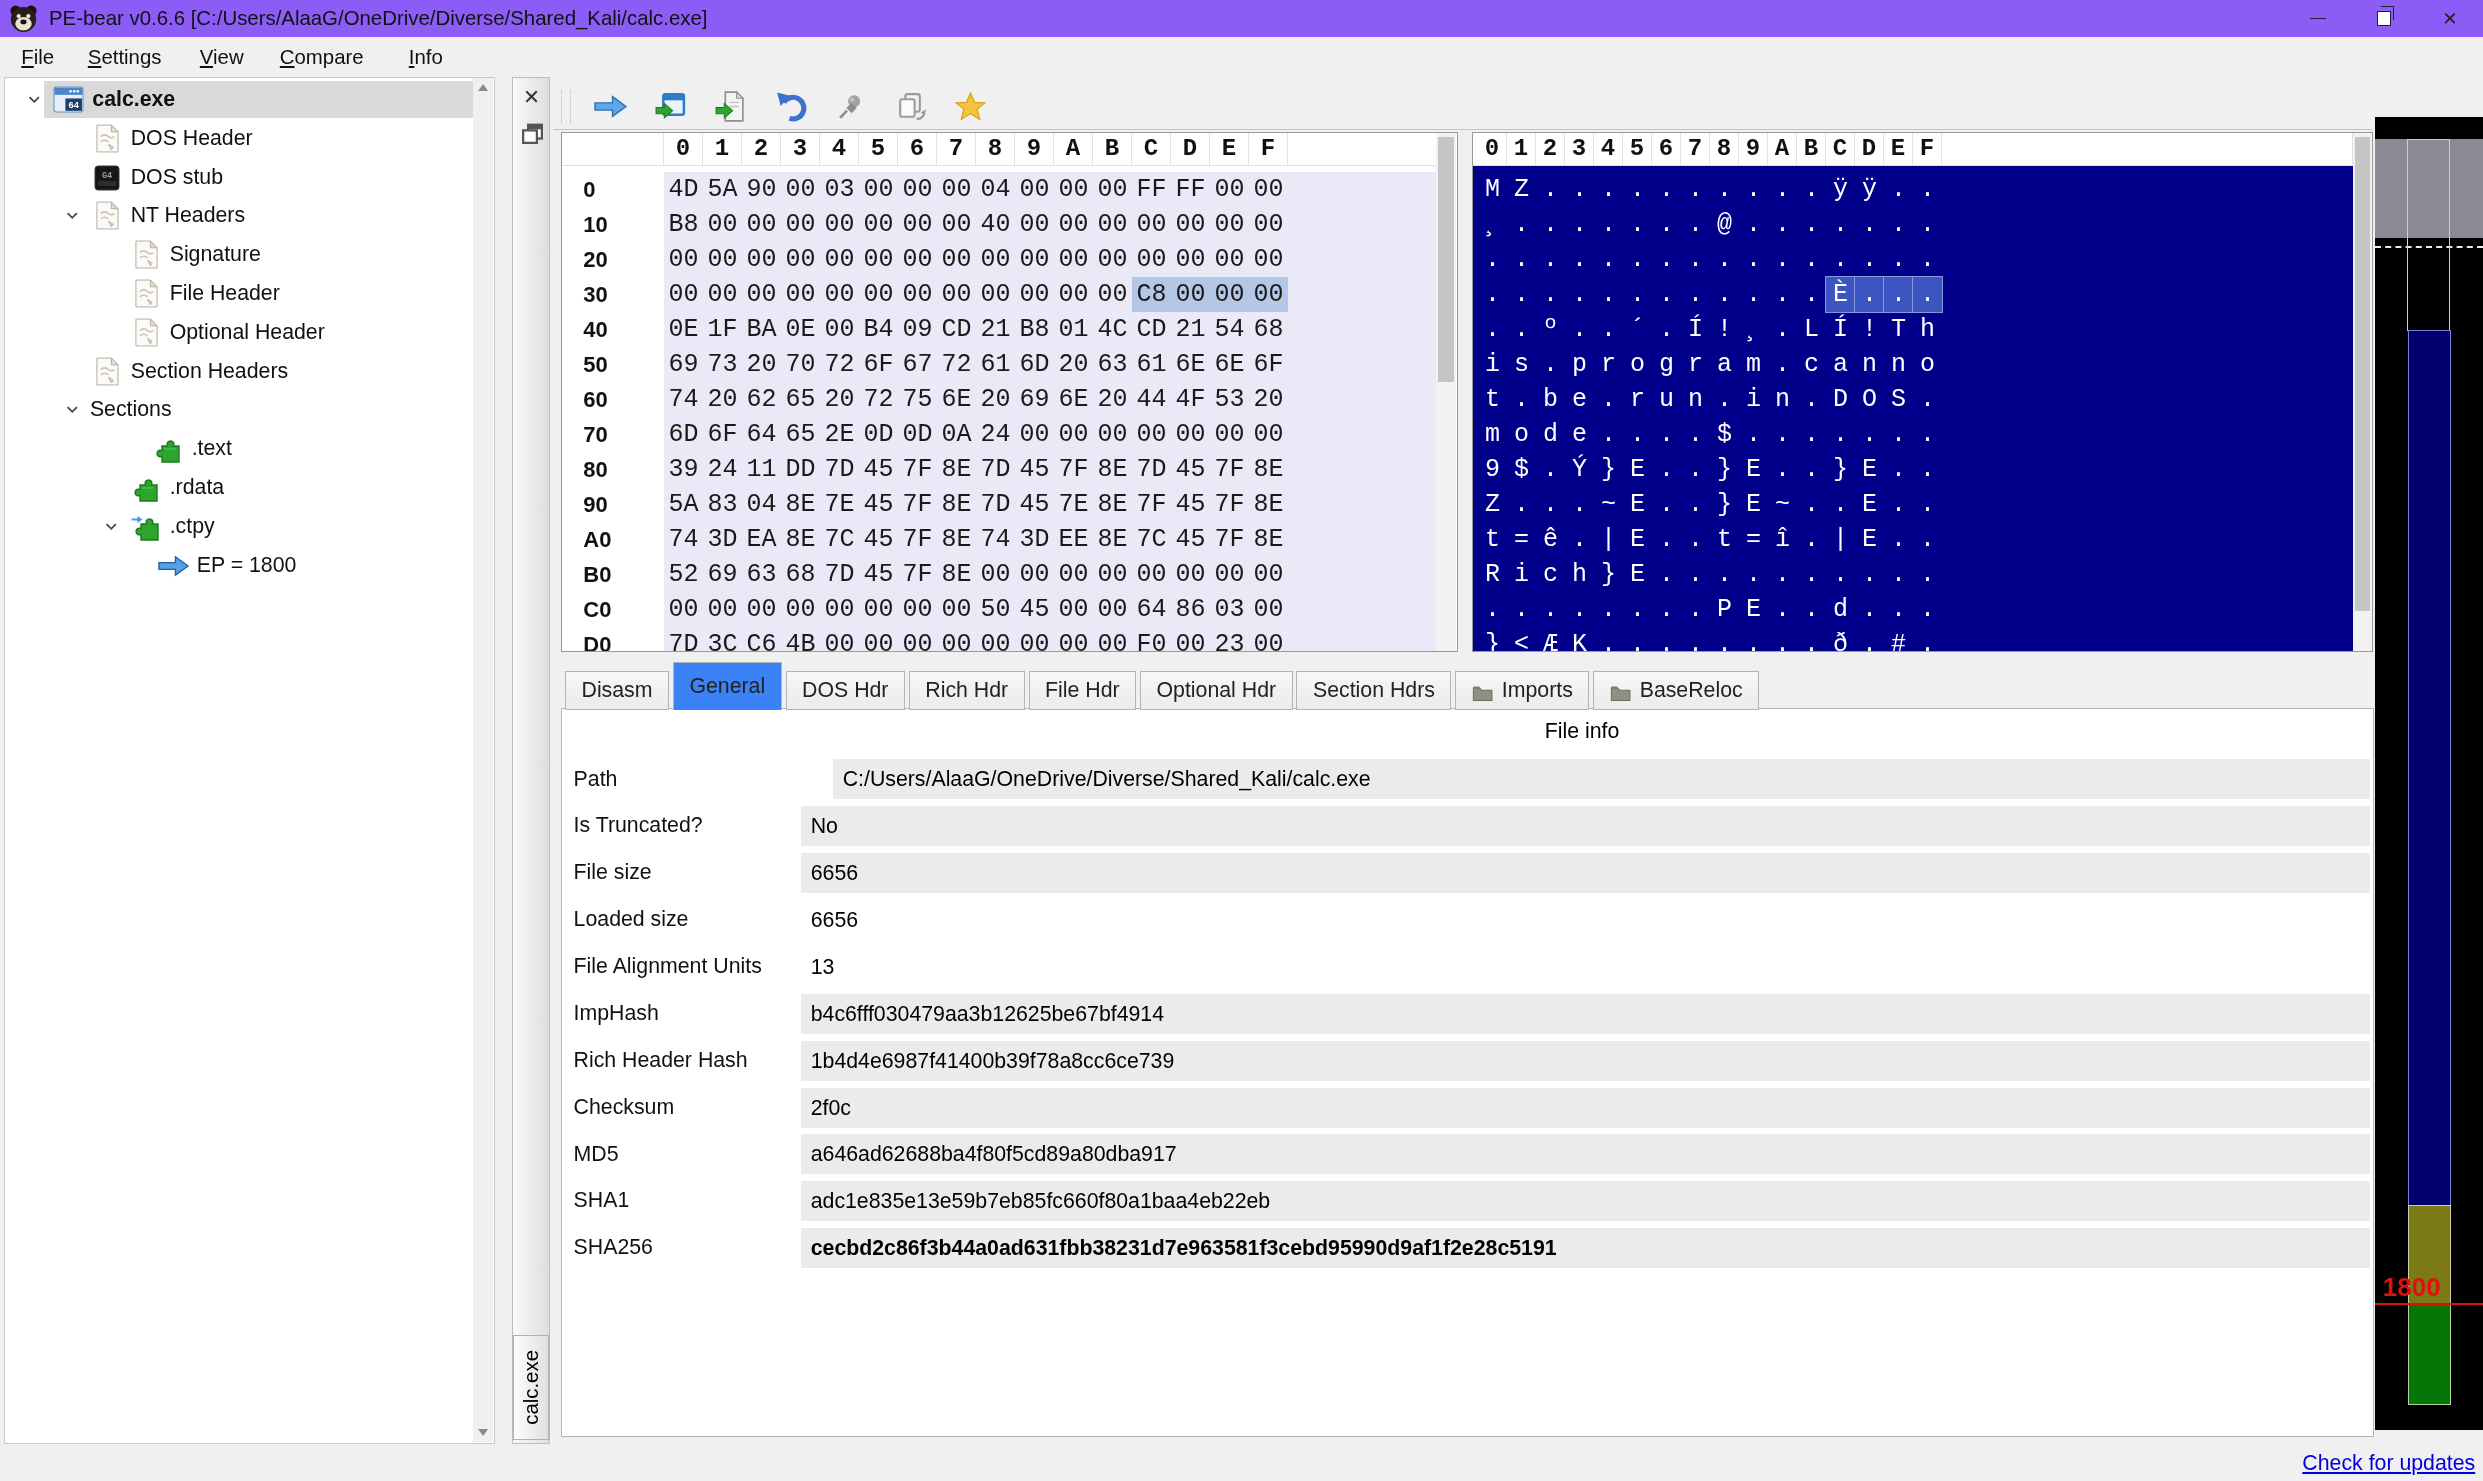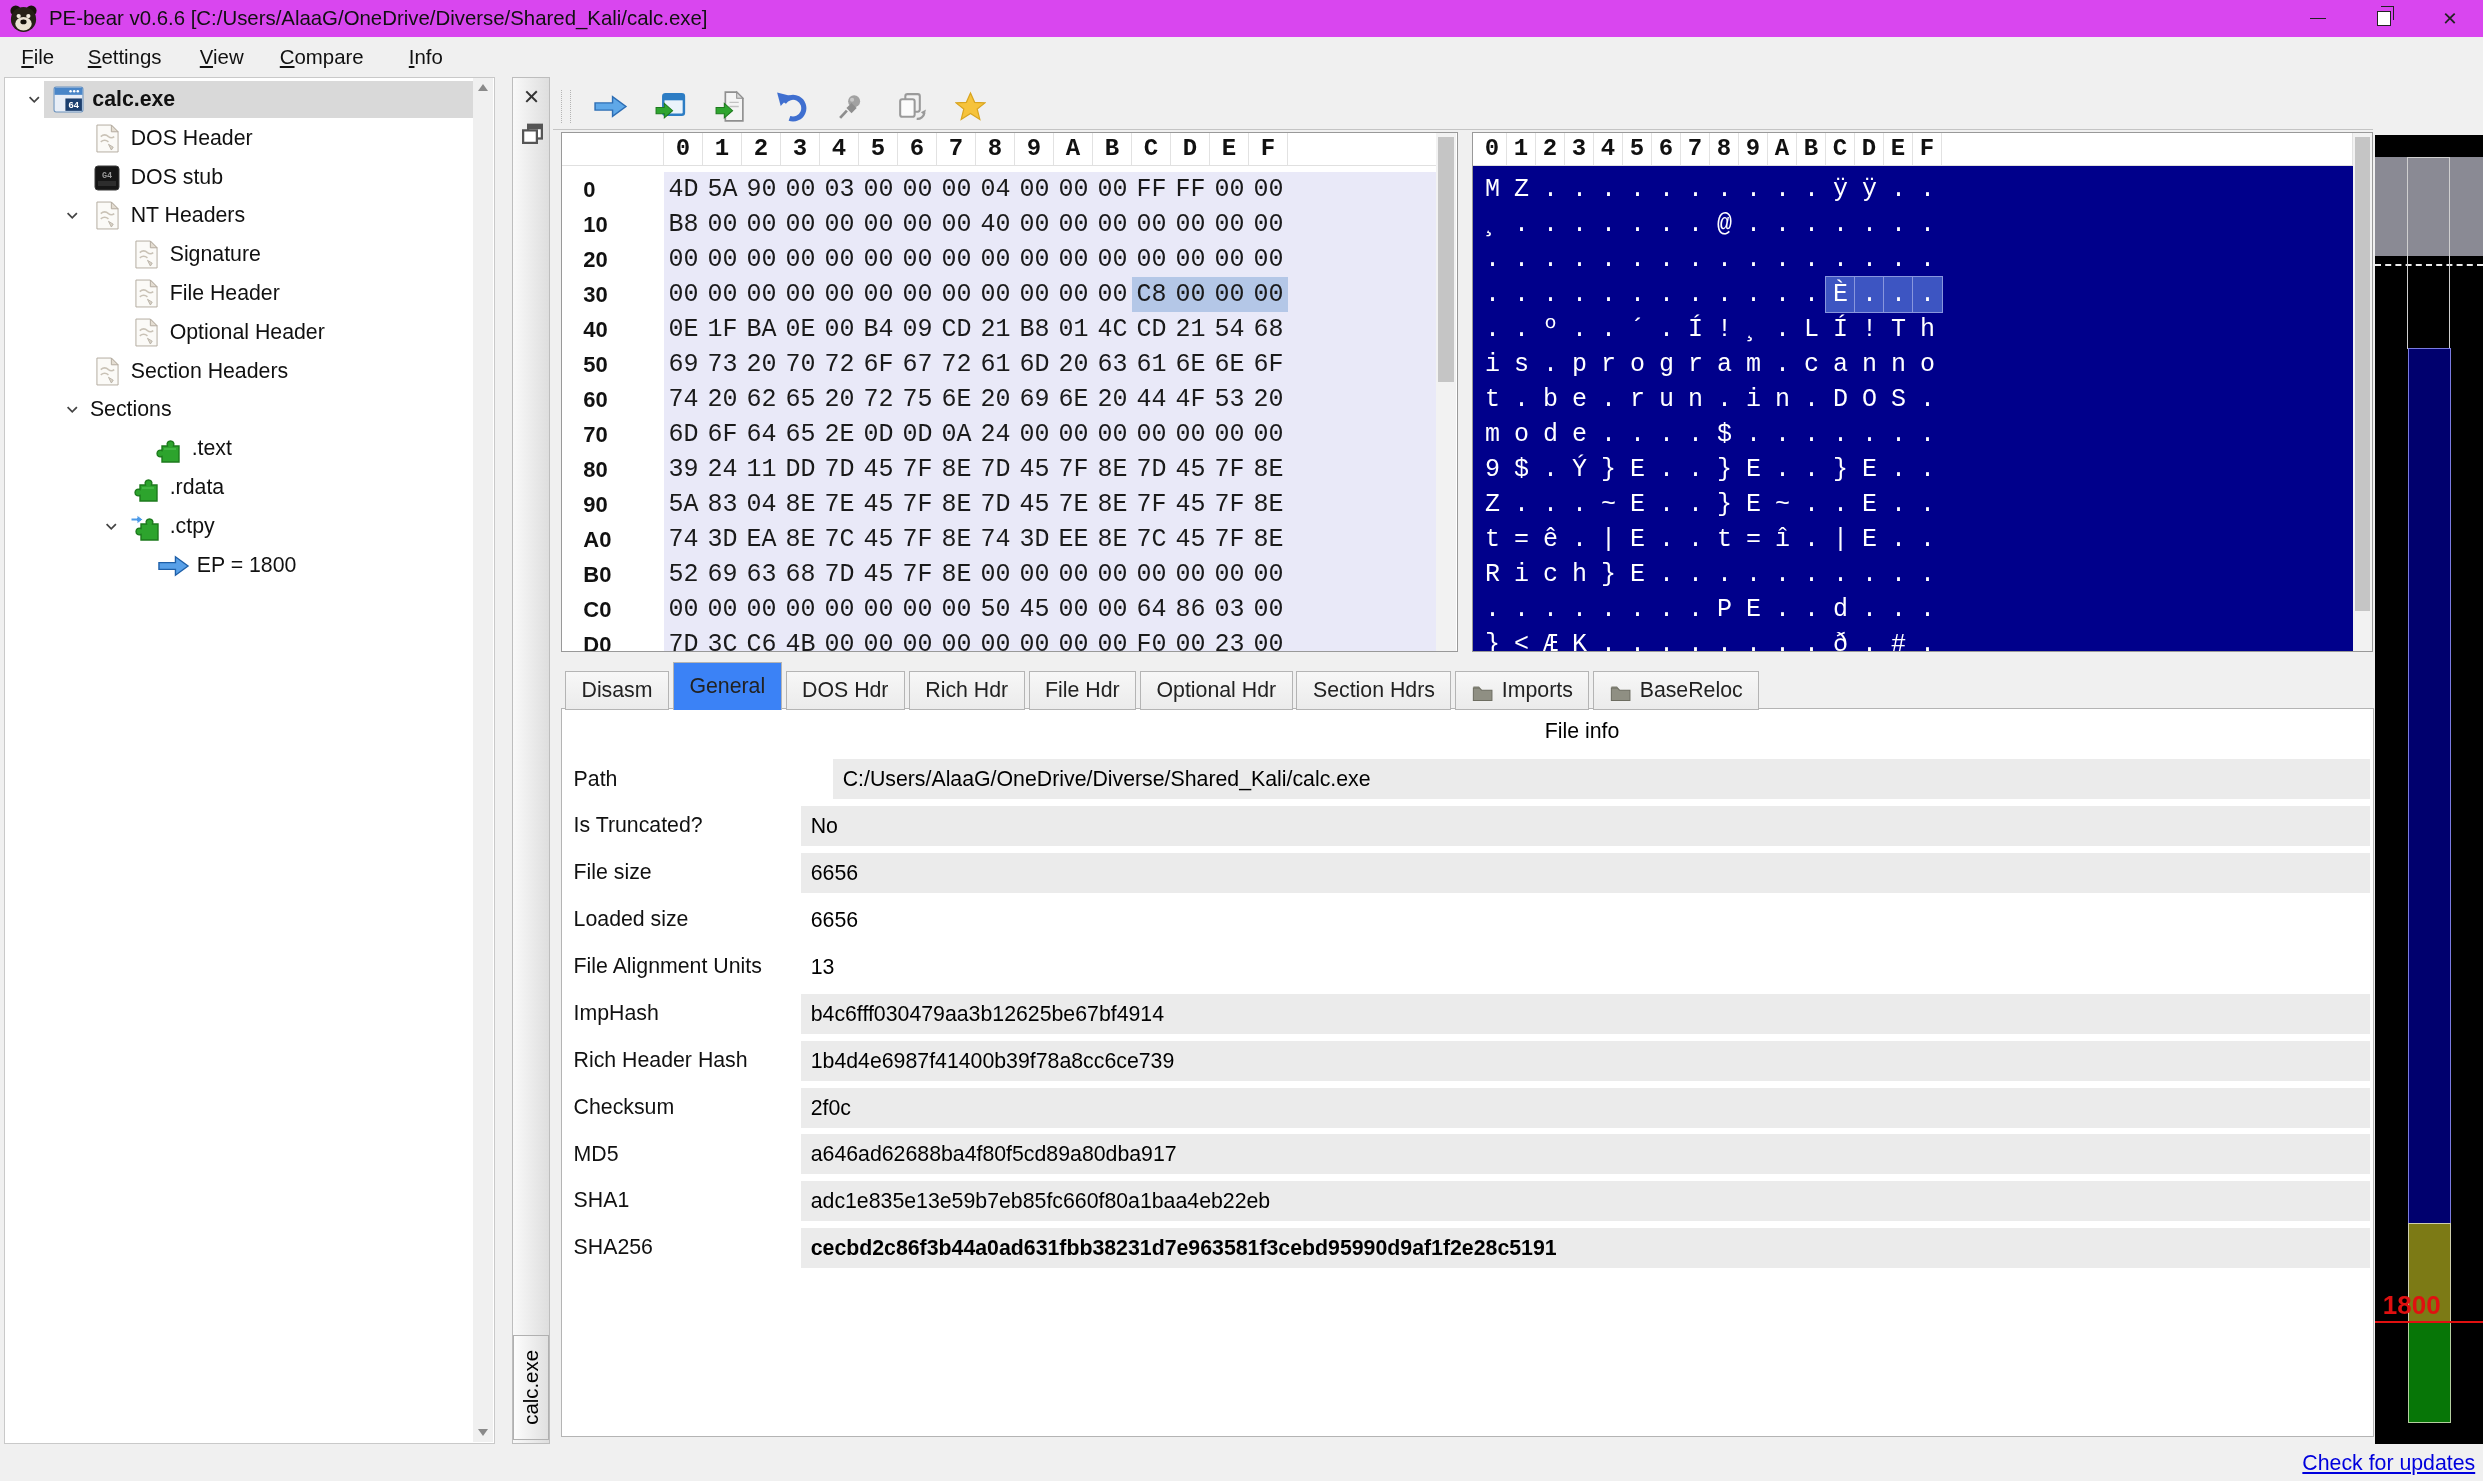--- a/index.html
+++ b/index.html
@@ -1,21 +1,21 @@
 <!DOCTYPE html>
 <html style="--lav: #e9e9f8; --navy: #00008b; --hexsel: #b4c7e7; --asel: #3d55c2; --mgray: #8a8a94; --mnavy: #00006e; --molive: #7c7a15; --mgreen: #077607; --mred: #e01010; --link: #0000dd;"><head>
 <meta charset="utf-8">
 <style>
   html,body{margin:0;padding:0}
   body{width:2483px;height:1482px;background:#f0f0f0;font-family:"Liberation Sans",sans-serif;
        position:relative;overflow:hidden;color:#111}
   .abs{position:absolute}
 
   
-  #titlebar{left:0;top:0;width:2483px;height:37px;background:#d946ef}
+  #titlebar{left:0;top:0;width:2483px;height:37px;background:#8b5cf6}
   #app-icon{left:7.8px;top:2.9px;width:31px;height:31px}
   #window-title{left:49px;top:0;height:37px;line-height:37px;font-size:20.4px;white-space:nowrap}
   .winbtn{top:0;width:66px;height:37px;display:flex;align-items:center;justify-content:center;font-size:18.4px;color:#222}
   #btn-min{left:2285px}#btn-restore{left:2351px}#btn-close{left:2417px}
   #min-glyph{width:16.5px;height:1.9px;background:#222}
   #restore-glyph{width:12.6px;height:12.6px;border:1.6px solid #222;position:relative;background:#fff}
   #restore-glyph::before{content:"";position:absolute;left:2.9px;top:-5.8px;width:12.6px;height:12.6px;border:1.6px solid #222;border-bottom:none;border-left:none}
 
   
   #menubar{left:0;top:37px;width:2483px;height:40px;background:#f0f0f0}
@@ -68,21 +68,21 @@
   #ascii-header{position:absolute;left:0;top:0;width:880px;height:32px;border-bottom:1px solid #e0e0e0}
   #ascii-header span{line-height:32px;text-align:center;font-family:"Liberation Mono",monospace;font-weight:bold;font-size:24px;border-right:1px solid #e2e2e2;background:#fff}
   #ascii-body{position:absolute;left:0;top:33px;width:880px;height:485px;padding-top:5.8px;box-sizing:border-box;overflow:hidden;background:var(--navy)}
   .ascii-row{height:35px}
   .ch{font-family:"Liberation Mono",monospace;font-size:25px;line-height:35px;text-align:center;color:#fff}
   .ch.sel{background:var(--asel);outline:1px solid #8896dd}
   #ascii-scroll{left:2353px;top:133px;width:19.4px;height:518px;background:#f2f2f2}
   #ascii-thumb{position:absolute;left:1.9px;top:3.9px;width:15.5px;height:474px;background:#c5c5c5}
 
   
-  #map-strip{left:2375px;top:135px;width:108px;height:1313px;background:#000}
+  #map-strip{left:2375px;top:117px;width:108px;height:1313px;background:#000}
   #map-strip>div{position:absolute}
   #map-gray{left:0;top:22px;width:108px;height:99px;background:var(--mgray)}
   #map-outline{left:32px;top:22px;width:41px;height:190px;border:1.9px solid #cfcfcf}
   #map-dash{left:0;top:129px;width:108px;height:0;border-top:2.9px dashed #ececec}
   #map-navy{left:33px;top:213px;width:41px;height:874px;background:var(--mnavy);border:1px solid #7a7ae0}
   #map-olive{left:33px;top:1088px;width:41px;height:99px;background:var(--molive);border:1px solid #cfcfae}
   #map-green{left:33px;top:1187px;width:41px;height:99px;background:var(--mgreen);border:1px solid #b4cfa0}
   #map-redline{left:0;top:1186px;width:108px;height:0;border-top:2.9px solid var(--mred)}
   #map-ep{left:7.8px;top:1155px;font-size:26px;font-weight:bold;color:var(--mred)}
 

